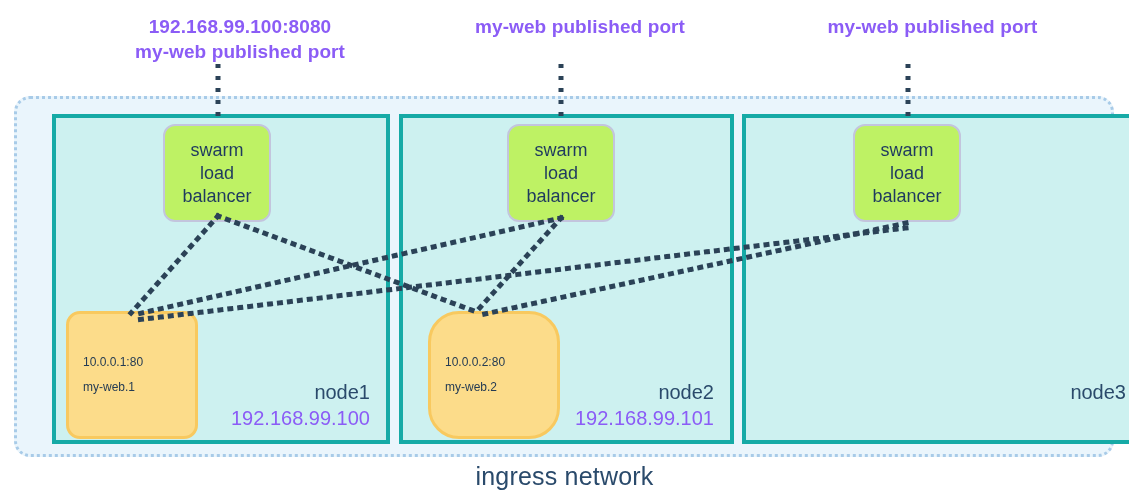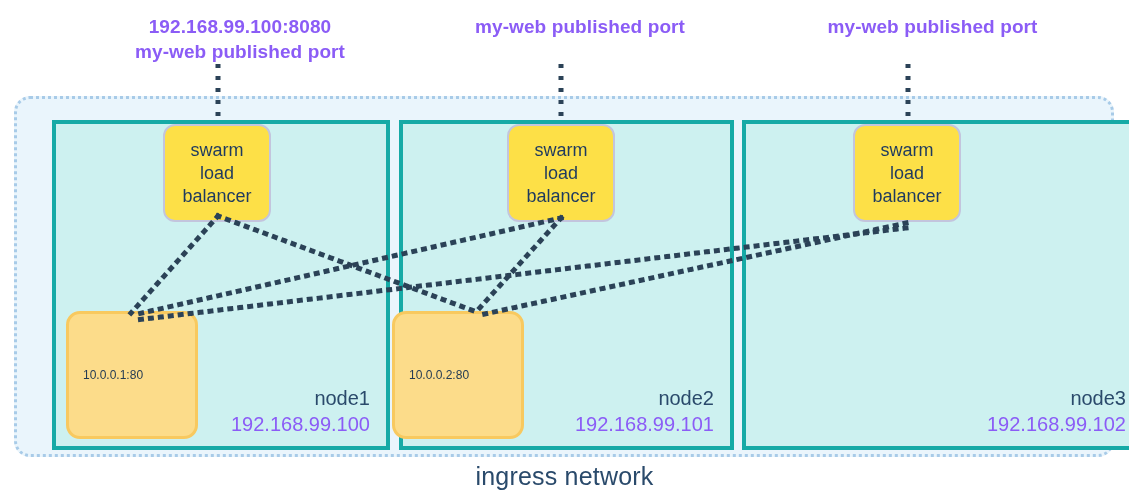--- a/index.html
+++ b/index.html
@@ -55,21 +55,21 @@
     color: #2a4a6b;
     letter-spacing: 0.2px;
   }
 
   
   .node {
     position: absolute;
     box-sizing: border-box;
     background: #cdf1f0;
     border: 4px solid #16aaa6;
-    top: 120px;
+    top: 114px;
     height: 330px;
   }
   .node-name {
     position: absolute;
     right: 16px;
     bottom: 36px;
     font-size: 20px;
     color: #2a4a6b;
     text-align: right;
     white-space: nowrap;
@@ -83,21 +83,21 @@
     text-align: right;
     white-space: nowrap;
   }
 
   
   .lb {
     position: absolute;
     box-sizing: border-box;
     width: 108px;
     height: 98px;
-    background: #fde047;
+    background: #bef264;
     border: 2px solid #c3c5dd;
     border-radius: 12px;
     display: flex;
     flex-direction: column;
     align-items: center;
     justify-content: center;
     font-size: 18px;
     line-height: 23px;
     color: #1f3a5f;
   }
@@ -159,21 +159,20 @@
     <div class="node-ip">192.168.99.100</div>
   </div>
 
   <div class="node" style="left:399px; width:335px;">
     <div class="node-name">node2</div>
     <div class="node-ip">192.168.99.101</div>
   </div>
 
   <div class="node" style="left:742px; width:404px;">
     <div class="node-name">node3</div>
-    <div class="node-ip">192.168.99.102</div>
   </div>
 
   <svg id="links" viewBox="0 0 1129 503" xmlns="http://www.w3.org/2000/svg">
     <g stroke="#2b4257" stroke-width="5" stroke-linecap="square" stroke-dasharray="1 9" fill="none">
 
       <line x1="218" y1="216" x2="131" y2="313"></line>
 
       <line x1="218" y1="216" x2="474" y2="311"></line>
 
       <line x1="561" y1="218" x2="476" y2="312"></line>
@@ -199,24 +198,26 @@
   </div>
 
   <div class="lb" style="left:853px; top:124px;">
     <span>swarm</span>
     <span>load</span>
     <span>balancer</span>
   </div>
 
   <div class="task" style="left:66px; top:311px;">
     <span>10.0.0.1:80</span>
-  </div>
-
-  <div class="task" style="left:392px; top:311px;">
+    <span>my-web.1</span>
+  </div>
+
+  <div class="task" style="left:428px; top:311px;border-radius:31px;">
     <span>10.0.0.2:80</span>
+    <span>my-web.2</span>
   </div>
 
   <svg id="droppers" viewBox="0 0 1129 503" xmlns="http://www.w3.org/2000/svg">
     <g stroke="#2b4257" stroke-width="5" stroke-linecap="butt" stroke-dasharray="4 8" fill="none">
       <line x1="218" y1="64" x2="218" y2="124"></line>
       <line x1="561" y1="64" x2="561" y2="124"></line>
       <line x1="908" y1="64" x2="908" y2="124"></line>
     </g>
   </svg>
 

